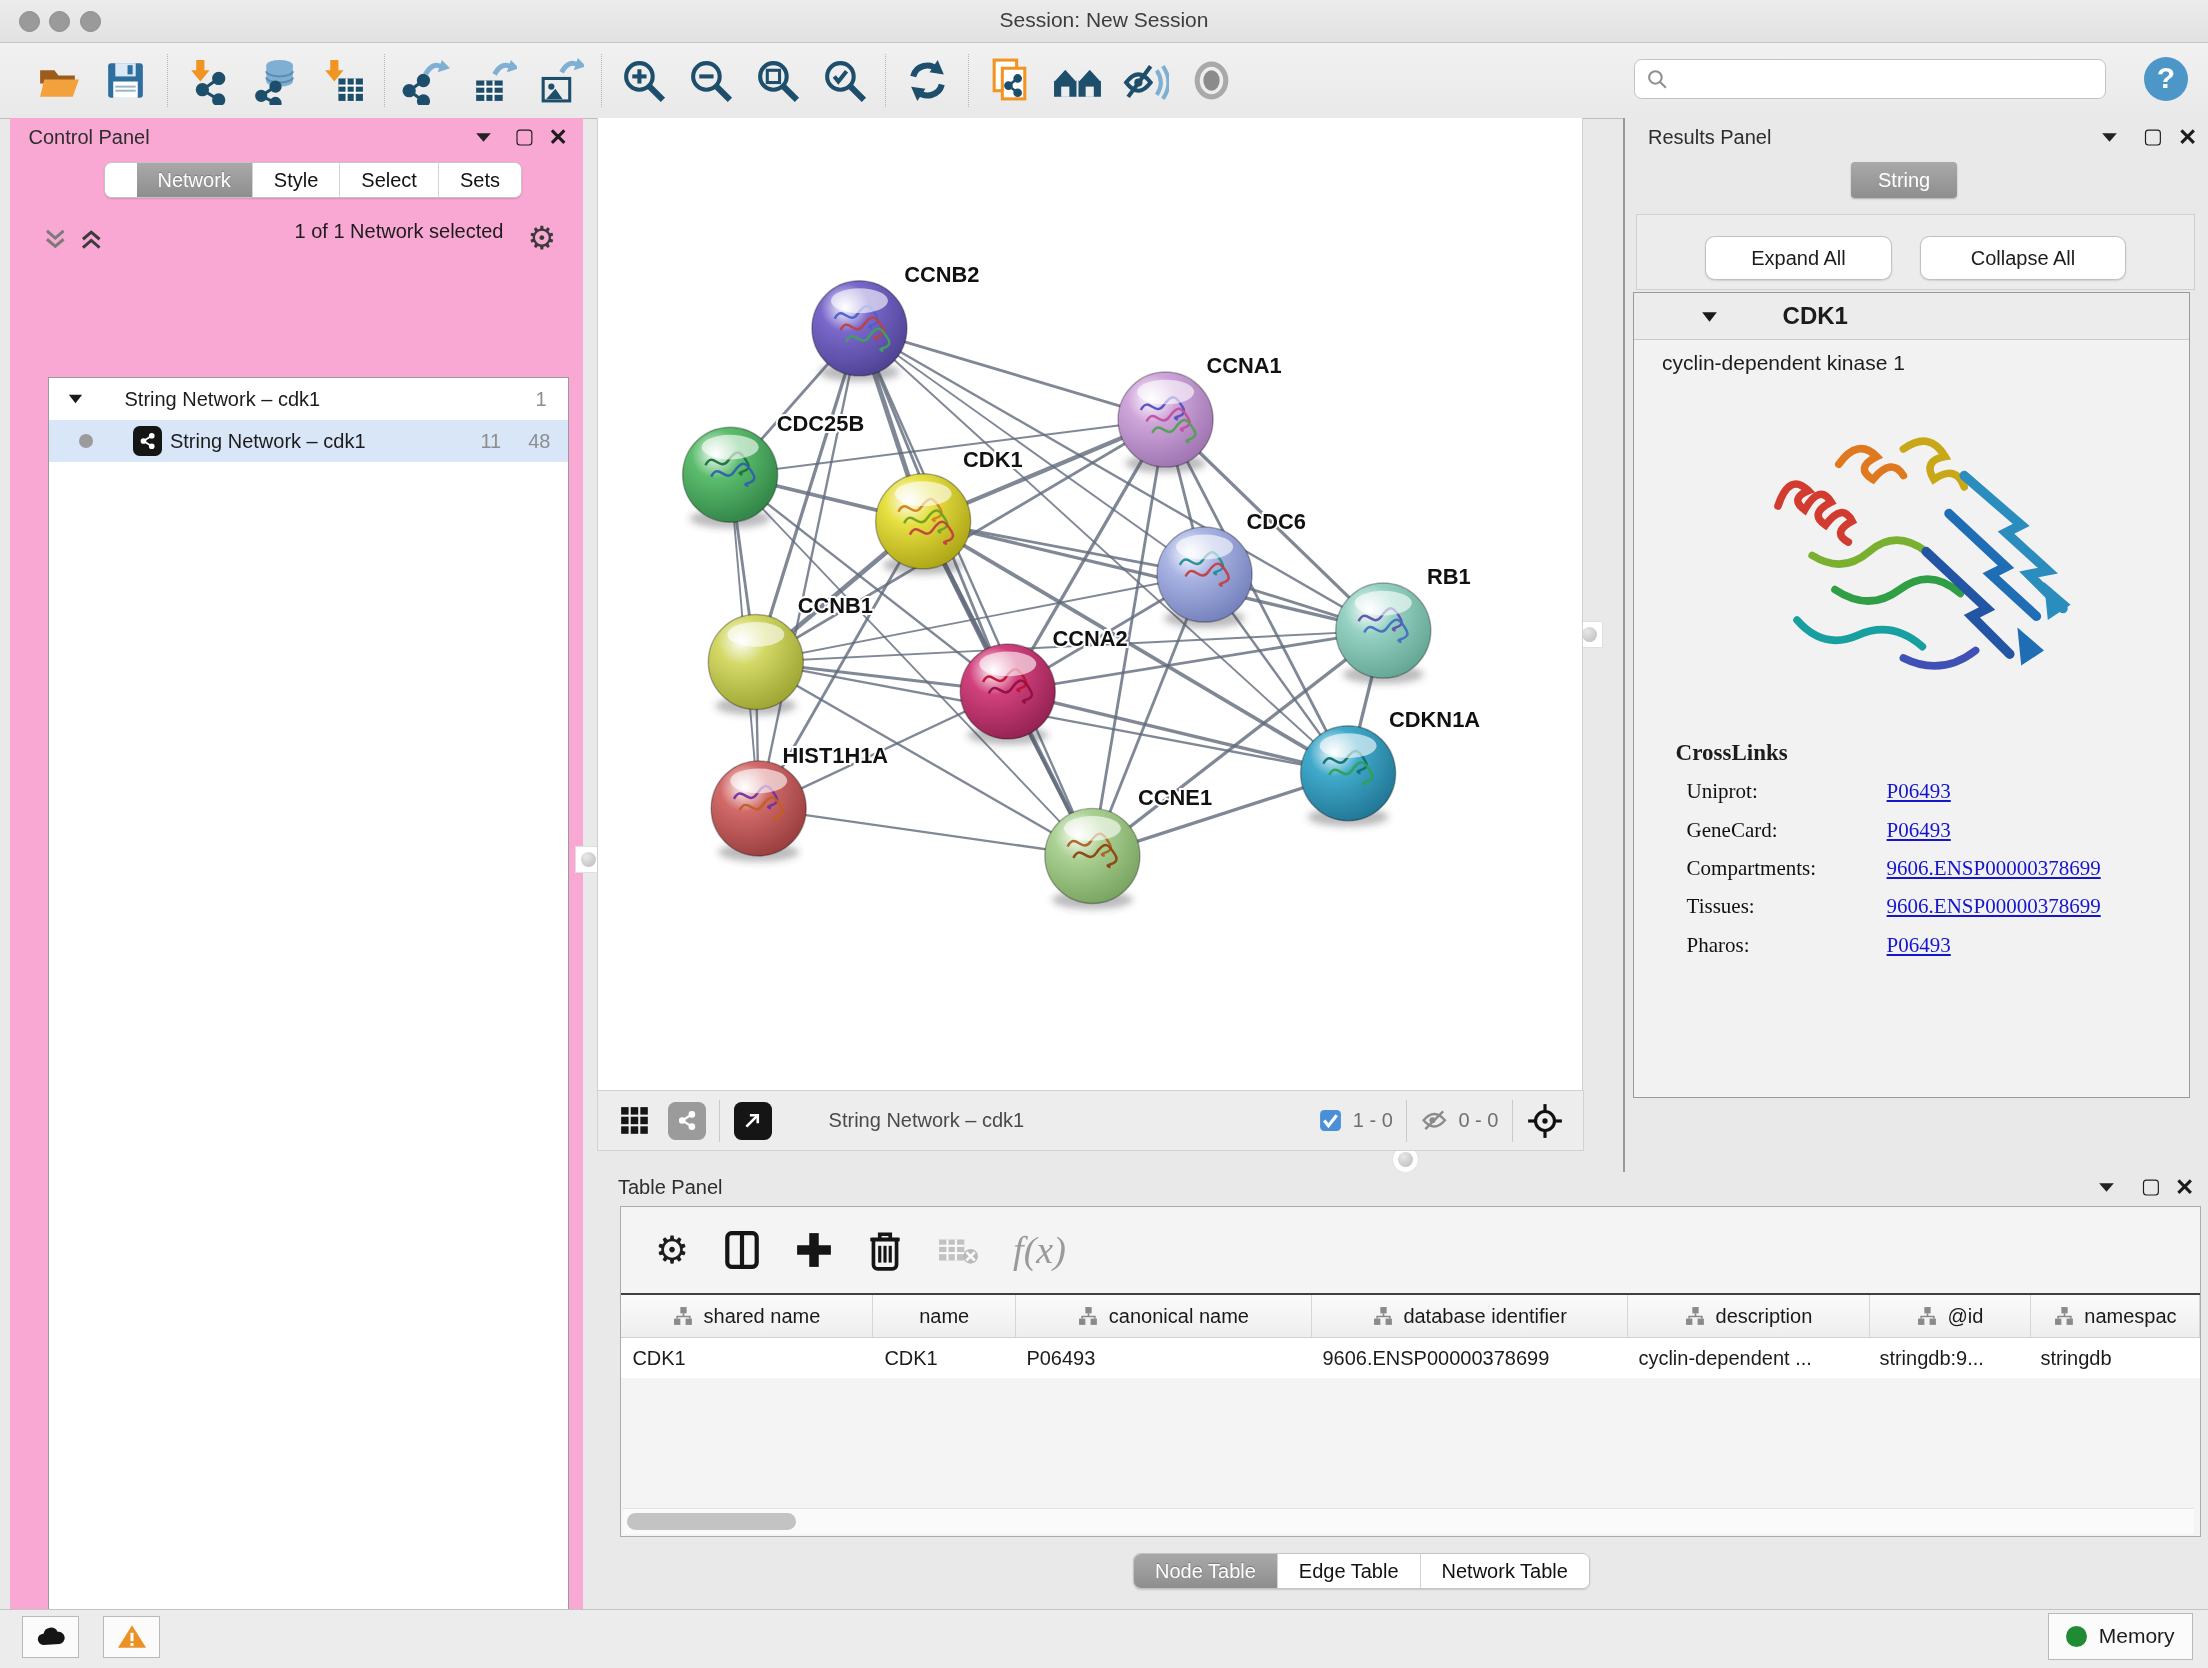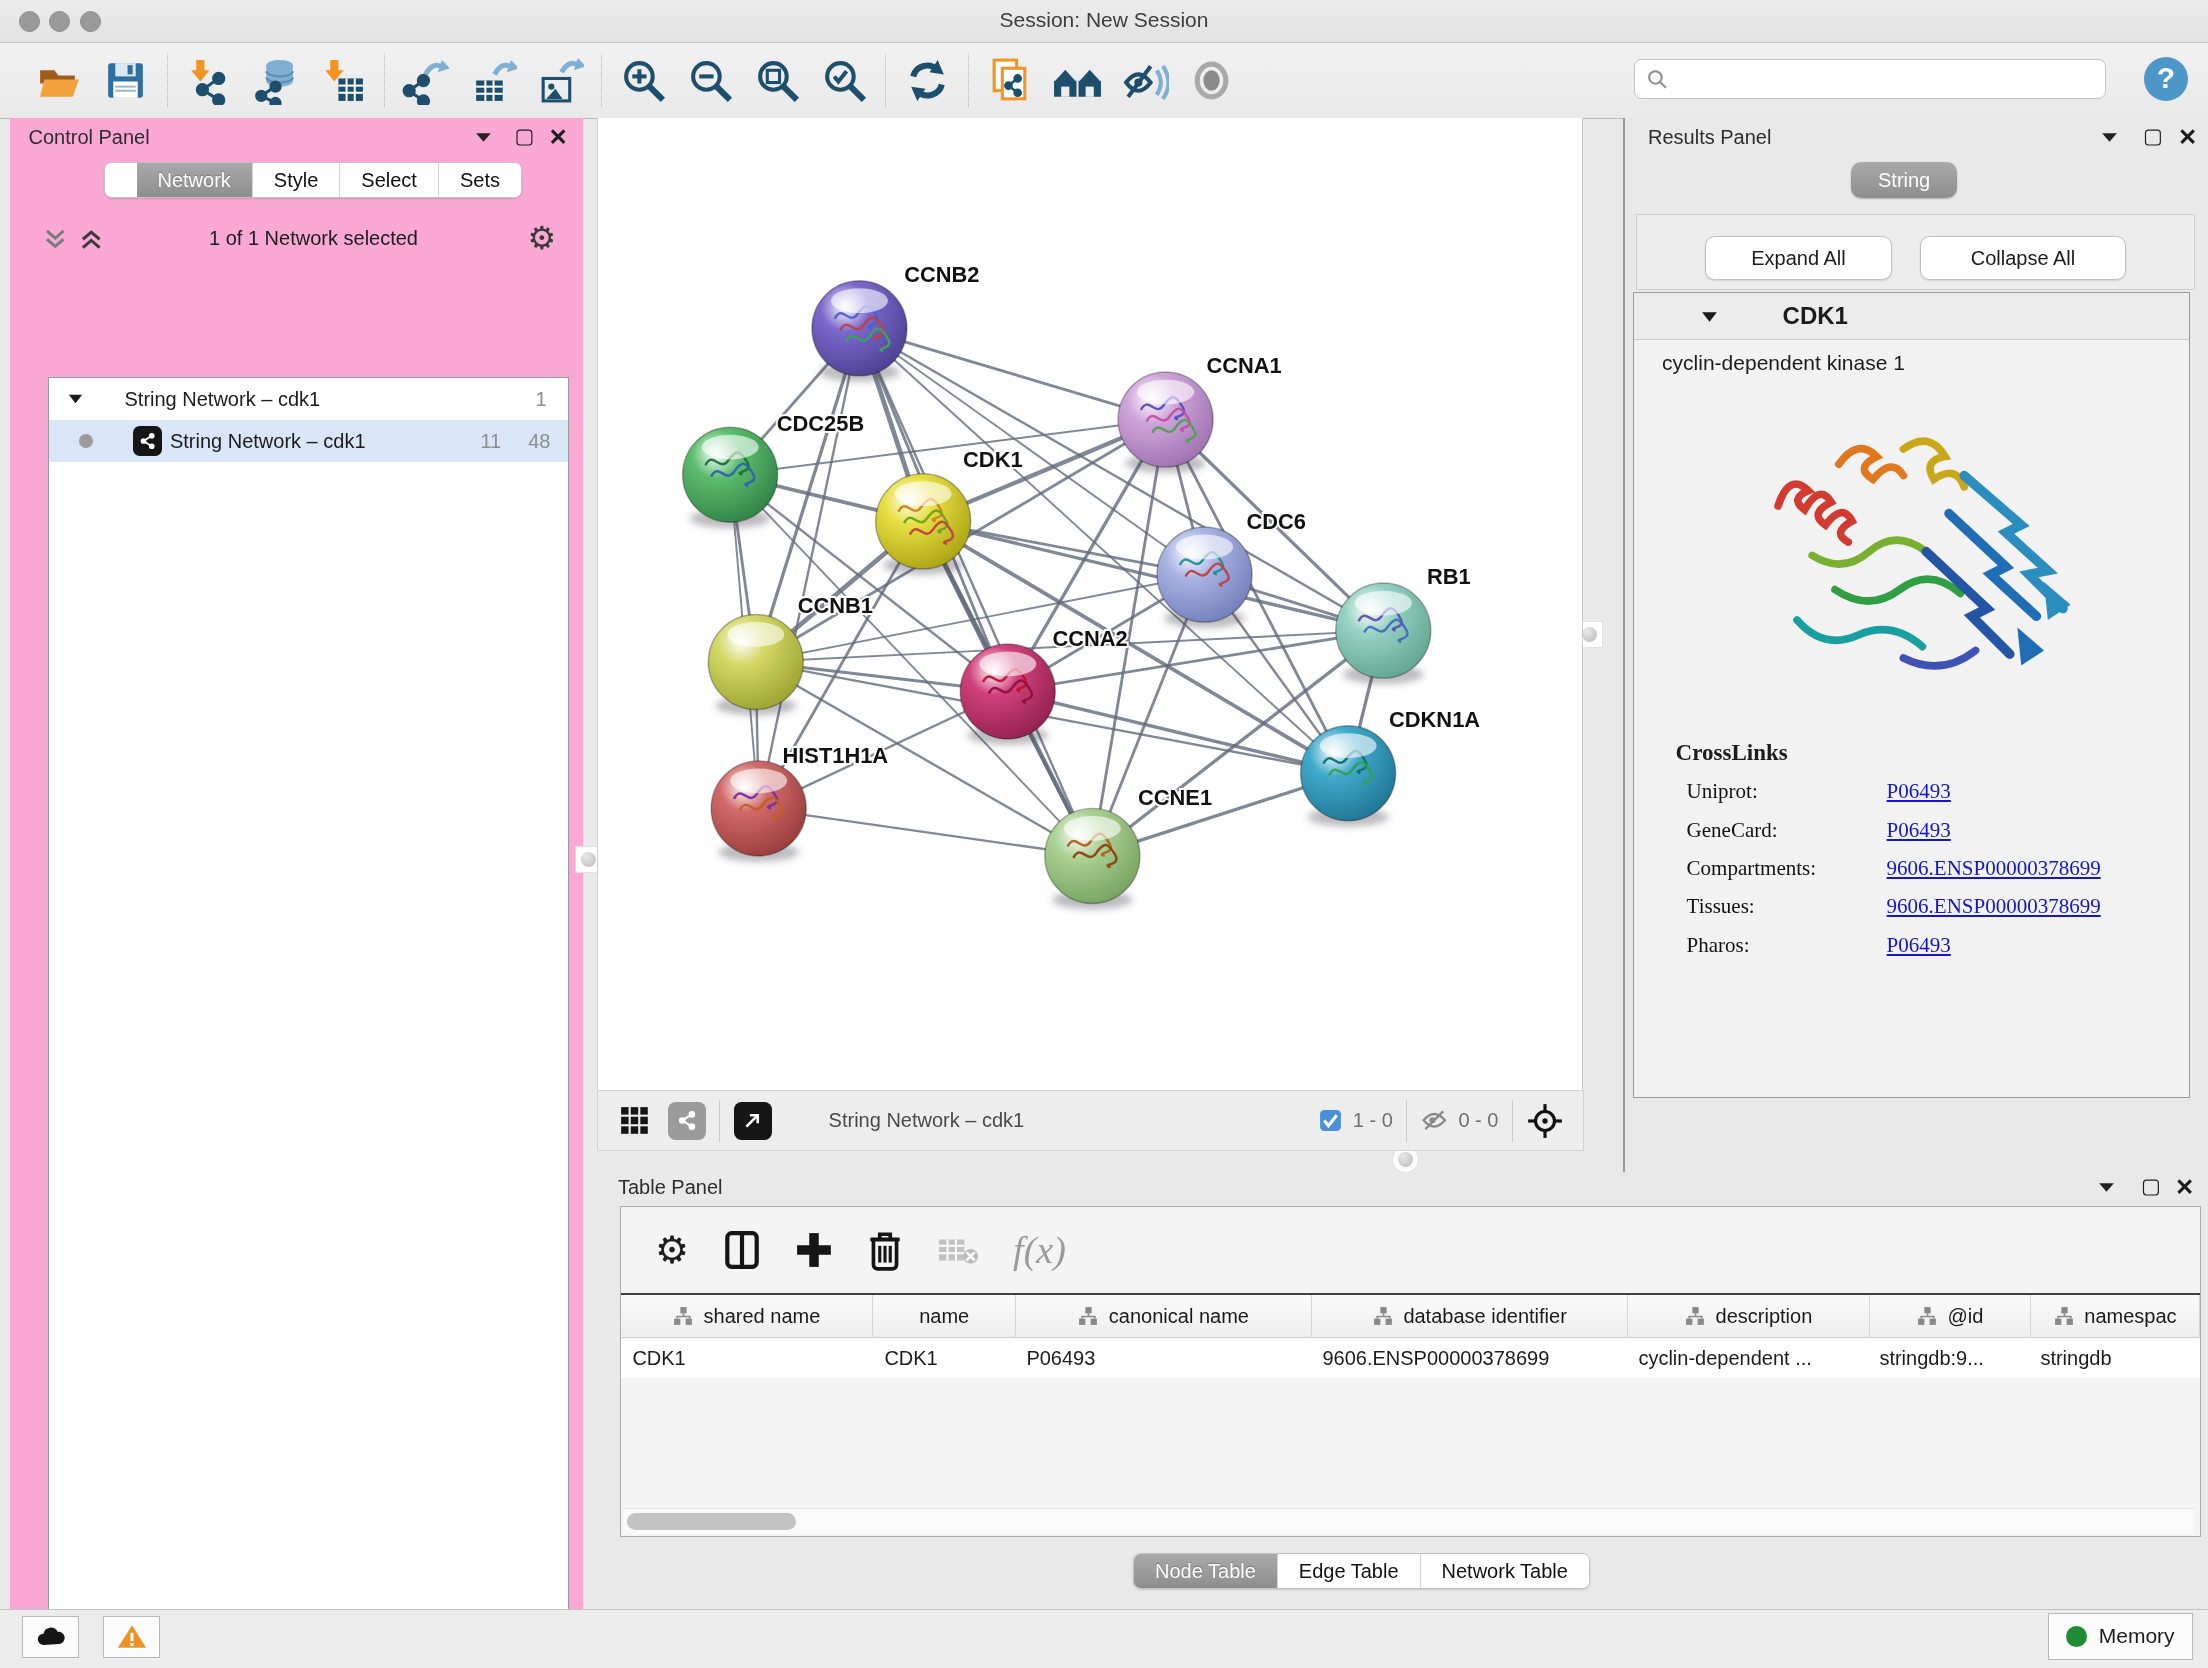--- a/index.html
+++ b/index.html
@@ -297,21 +297,21 @@
           <polyline points="5,5 12,11 19,5"></polyline>
           <polyline points="5,12 12,18 19,12"></polyline>
         </svg>
       </span>
     <span class="abs" style="left:67px;top:107px;">
       <svg width="28.5" height="28.5" viewBox="0 0 24 24" fill="none" stroke="#3b3b3b" stroke-width="2.5">
           <polyline points="5,19 12,13 19,19"></polyline>
           <polyline points="5,12 12,6 19,12"></polyline>
         </svg>
       </span>
-    <div class="abs" style="left:114px;top:109px;width:380px;text-align:center;font-size:20px;">1 of 1 Network selected</div>
+    <div class="abs" style="left:114px;top:102px;width:380px;text-align:right;font-size:20px;">1 of 1 Network selected</div>
     <span class="abs" style="left:518px;top:101px;font-size:32px;color:#3a3a3a;">⚙</span>
 
     <div class="abs treebox">
       <div class="trow">
         <span style="margin-left:17px;">
             <svg width="19" height="19" viewBox="0 0 20 20">
               <polygon points="3,5 17,5 10,14" fill="#1a1a1a"></polygon>
             </svg>
           </span>
         <span style="margin-left:40px;">String Network – cdk1</span>
@@ -622,21 +622,21 @@
   <div class="abs results">
     <div class="abs ptitle" style="left:23px;top:7.6px;">Results Panel</div>
     <span class="abs" style="left:474px;top:7.6px;">
         <svg width="21" height="21" viewBox="0 0 20 20">
           <polygon points="3,7 17,7 10,15" fill="#222"></polygon>
         </svg>
       </span>
     <span class="abs" style="left:518px;top:5.7px;font-size:21px;">▢</span>
     <span class="abs" style="left:553px;top:5.7px;font-size:23px;font-weight:bold;">✕</span>
 
-    <div class="abs" style="left:226px;top:44px;padding:6.7px 27px;border-radius:10px;background:linear-gradient(#a9a9a9,#8e8e8e);color:#fff;font-size:20px;box-shadow:0 1px 1.9px rgba(0,0,0,.25);">String</div>
+    <div class="abs" style="left:226px;top:44px;padding:6.7px 27px;border-radius:4px;background:linear-gradient(#a9a9a9,#8e8e8e);color:#fff;font-size:20px;box-shadow:0 1px 1.9px rgba(0,0,0,.25);">String</div>
 
     <div class="rbox1">
       <div class="rbtn" style="left:68px;width:185px;">Expand All</div>
       <div class="rbtn" style="left:283px;width:204px;">Collapse All</div>
     </div>
 
     <div class="rlist">
       <div class="rhead">
         <span style="margin-left:65px;">
             <svg width="21" height="21" viewBox="0 0 20 20">

